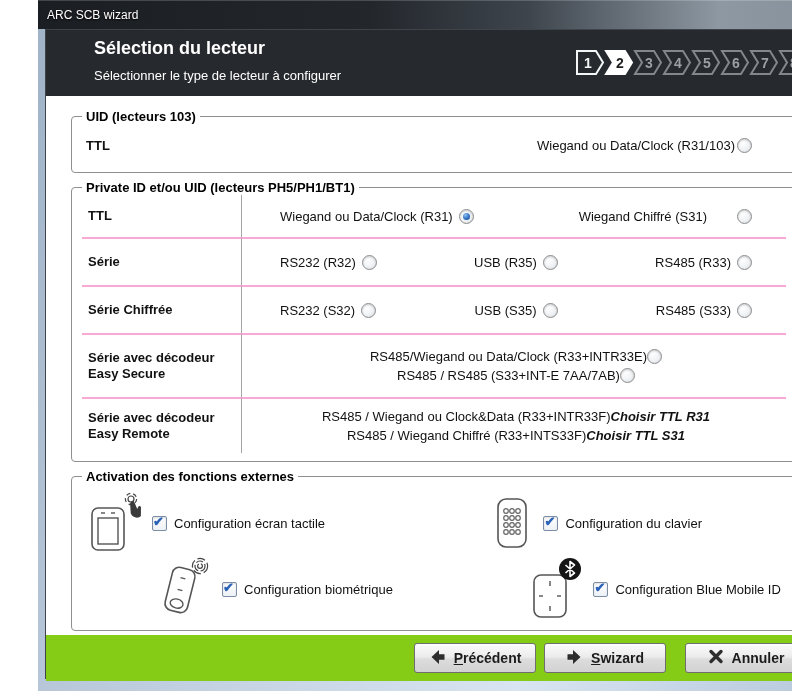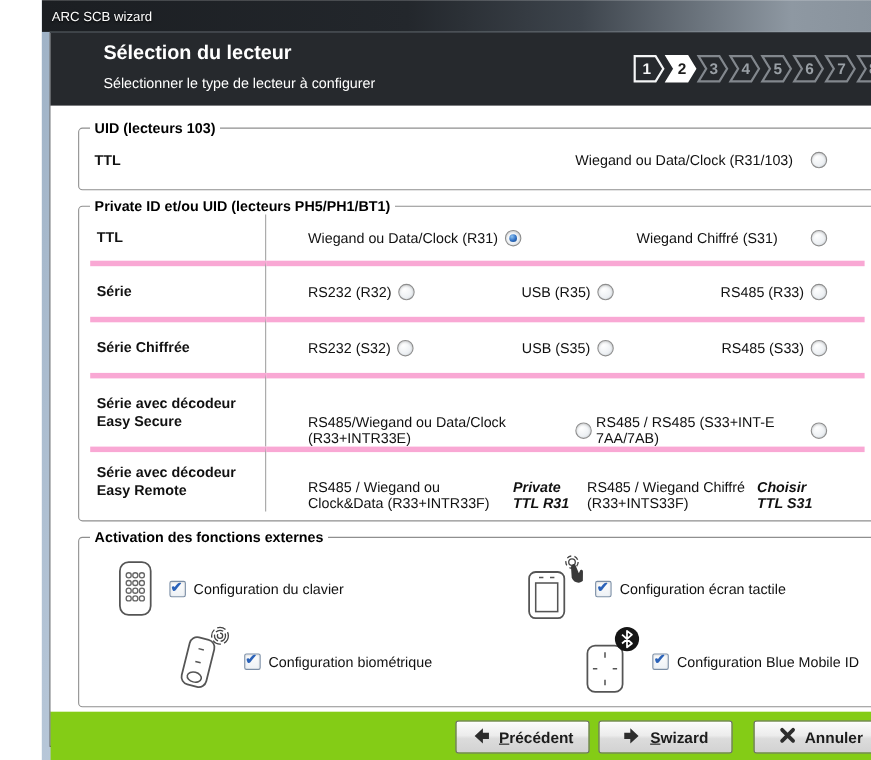--- a/index.html
+++ b/index.html
@@ -44,36 +44,36 @@
   .radio[data-on="true"]::after{content:"";position:absolute;left:3px;top:3px;width:7px;height:7px;border-radius:50%;
     background:radial-gradient(circle at 35% 30%,#8fc3f0 0%,#2f6fc4 55%,#17457e 100%);}
   .checkbox{width:13px;height:13px;border:1px solid #7b8ea5;border-radius:2px;flex:0 0 auto;
     background:linear-gradient(#fdfdfd,#eef2f6);position:relative;box-shadow:inset 0 1px 2px rgba(0,0,0,.12);}
   .checkbox[data-checked="true"]::after{content:"\2714";position:absolute;left:0px;top:-3px;
     color:#2a62b9;font-size:13px;font-weight:bold;}
 
   
   .uid-row{display:flex;align-items:center;height:42px;padding:0 36px 6px 6px;}
   .uid-label{font-weight:bold;}
-  .uid-opt{margin-left:auto;display:flex;align-items:center;gap:16px;text-align:center;}
+  .uid-opt{margin-left:auto;display:flex;align-items:center;gap:2px;text-align:center;}
 
   
   .ptable{display:grid;grid-template-columns:160px 1fr;margin:0 2px 8px;}
   .plabel{font-weight:bold;border-right:1px solid #a3a3a3;display:flex;align-items:center;padding:0 8px 0 6px;line-height:1.25;}
   .pcontent{padding:0 34px 0 38px;display:flex;align-items:center;}
-  .sep{border-top:5px solid #f9a8d4;}
+  .sep{border-top:2px solid #f9a8d4;}
   .row-h1{min-height:42px;}
   .row-h2{min-height:46px;}
   .row-h3{min-height:62px;}
   .row-h4{min-height:54px;}
   .opt{display:flex;align-items:center;gap:6px;}
   .pcontent.spread{justify-content:space-between;}
   .opt.push-right{margin-left:auto;}
   .opt.wide-gap{gap:30px;}
-  .stack{flex-direction:row;align-items:flex-end;justify-content:center;gap:4px;}
+  .stack{flex-direction:column;align-items:center;justify-content:center;gap:4px;}
   .stack-line{display:flex;align-items:center;}
   .stack-line .radio{margin-left:auto;}
   .note{margin-left:auto;font-style:italic;font-weight:bold;font-size:13px;}
 
   
   .ext-grid{display:grid;grid-template-columns:55% 45%;padding:2px 0 8px;}
   .ext-item{display:flex;align-items:center;gap:10px;}
   .ext-check{display:flex;align-items:center;gap:7px;}
   .ext-item.i1{margin-left:22px;margin-top:6px;}
   .ext-item.i2{margin-left:6px;margin-top:6px;}
@@ -228,34 +228,52 @@
             <span class="stack-line">
               <span>RS485 / RS485 (S33+INT-E 7AA/7AB)</span>
               <span class="radio" data-on="false"></span>
             </span>
           </div>
 
           <div class="plabel row-h4 sep">Série avec décodeur Easy Remote</div>
           <div class="pcontent row-h4 sep stack">
             <span class="stack-line">
               <span>RS485 / Wiegand ou Clock&amp;Data (R33+INTR33F)</span>
-              <span class="note">Private TTL R31</span>
+              <span class="note">Choisir TTL R31</span>
             </span>
             <span class="stack-line">
               <span>RS485 / Wiegand Chiffré (R33+INTS33F)</span>
               <span class="note">Choisir TTL S31</span>
             </span>
           </div>
 
         </div>
       </fieldset>
 
       <fieldset>
         <legend>Activation des fonctions externes</legend>
         <div class="ext-grid">
+
+          <div class="ext-item i2">
+            <span class="devicon" style="position:relative;">
+              <svg width="56" height="62" viewBox="0 0 56 62">
+                <rect x="6" y="16" width="32" height="42" rx="6" fill="#fff" stroke="#555" stroke-width="1.6"></rect>
+                <rect x="12" y="26" width="20" height="26" fill="none" stroke="#555" stroke-width="1.4"></rect>
+                <line x1="15" y1="21" x2="19" y2="21" stroke="#555" stroke-width="1.4"></line>
+                <line x1="25" y1="21" x2="29" y2="21" stroke="#555" stroke-width="1.4"></line>
+                <circle cx="45" cy="7" r="3" fill="none" stroke="#444" stroke-width="1.2"></circle>
+                <circle cx="45" cy="7" r="5.6" fill="none" stroke="#444" stroke-width="1.2" stroke-dasharray="4 3"></circle>
+                <path d="M43 11 l4 10 c3 4 9 3 10.5 -0.5 l-2.5 -8 c-0.6 -1.8 -2.8 -1.4 -2.9 0.3 l-0.2 2.2 -5 -5.8 c-1.4 -1.6 -3.6 -0.3 -2.9 1.8 z" fill="#3a3a3a" transform="rotate(18 45 14)"></path>
+              </svg>
+            </span>
+            <span class="ext-check">
+              <span class="checkbox" data-checked="true"></span>
+              <span>Configuration écran tactile</span>
+            </span>
+          </div>
 
           <div class="ext-item i1">
             <span class="devicon">
               <svg width="42" height="54" viewBox="0 0 42 54">
                 <rect x="7" y="3" width="28" height="48" rx="8" fill="#fff" stroke="#555" stroke-width="1.6"></rect>
                 <g fill="none" stroke="#666" stroke-width="1.2">
                   <circle cx="15" cy="15" r="2.3"></circle>
                     <circle cx="21" cy="15" r="2.3"></circle>
                     <circle cx="27" cy="15" r="2.3"></circle>
                   <circle cx="15" cy="22" r="2.3"></circle>
@@ -269,38 +287,20 @@
                     <circle cx="27" cy="36" r="2.3"></circle>
                 </g>
               </svg>
             </span>
             <span class="ext-check">
               <span class="checkbox" data-checked="true"></span>
               <span>Configuration du clavier</span>
             </span>
           </div>
 
-          <div class="ext-item i2">
-            <span class="devicon" style="position:relative;">
-              <svg width="56" height="62" viewBox="0 0 56 62">
-                <rect x="6" y="16" width="32" height="42" rx="6" fill="#fff" stroke="#555" stroke-width="1.6"></rect>
-                <rect x="12" y="26" width="20" height="26" fill="none" stroke="#555" stroke-width="1.4"></rect>
-                <line x1="15" y1="21" x2="19" y2="21" stroke="#555" stroke-width="1.4"></line>
-                <line x1="25" y1="21" x2="29" y2="21" stroke="#555" stroke-width="1.4"></line>
-                <circle cx="45" cy="7" r="3" fill="none" stroke="#444" stroke-width="1.2"></circle>
-                <circle cx="45" cy="7" r="5.6" fill="none" stroke="#444" stroke-width="1.2" stroke-dasharray="4 3"></circle>
-                <path d="M43 11 l4 10 c3 4 9 3 10.5 -0.5 l-2.5 -8 c-0.6 -1.8 -2.8 -1.4 -2.9 0.3 l-0.2 2.2 -5 -5.8 c-1.4 -1.6 -3.6 -0.3 -2.9 1.8 z" fill="#3a3a3a" transform="rotate(18 45 14)"></path>
-              </svg>
-            </span>
-            <span class="ext-check">
-              <span class="checkbox" data-checked="true"></span>
-              <span>Configuration écran tactile</span>
-            </span>
-          </div>
-
           <div class="ext-item i3">
             <span class="devicon">
               <svg width="56" height="66" viewBox="0 0 56 66">
                 <g transform="rotate(14 24 36)">
                   <rect x="12" y="12" width="23" height="44" rx="7" fill="#fff" stroke="#555" stroke-width="1.6"></rect>
                   <line x1="21" y1="22" x2="26" y2="22" stroke="#555" stroke-width="1.3"></line>
                   <line x1="21" y1="34" x2="26" y2="34" stroke="#555" stroke-width="1.3"></line>
                   <ellipse cx="23.5" cy="48" rx="6.5" ry="4.5" fill="none" stroke="#555" stroke-width="1.4"></ellipse>
                 </g>
                 <g fill="none" stroke="#444" stroke-width="1.2">

